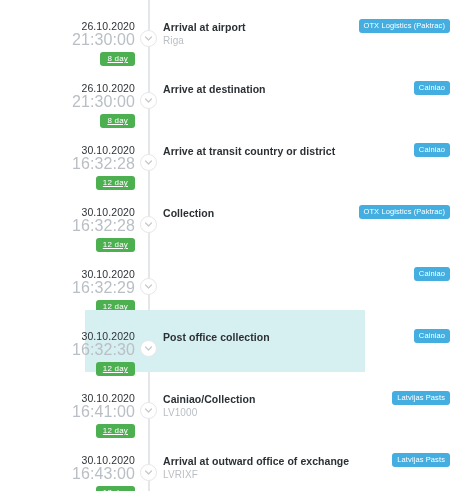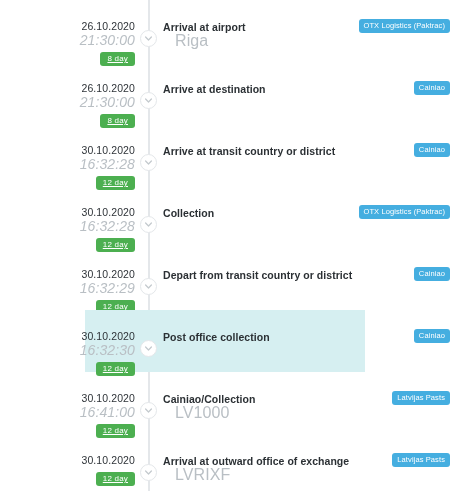--- a/index.html
+++ b/index.html
@@ -60,26 +60,25 @@
 
   .date {
     font-size: 10.5px;
     color: #2e3338;
     line-height: 13px;
     letter-spacing: .1px;
     white-space: nowrap;
   }
 
   .time {
-    font-size: 14px;
+    font-size: 16px;
     color: #b9bfc4;
     line-height: 14px;
     letter-spacing: .1px;
     white-space: nowrap;
-    font-style: italic;
   }
 
   .daybadge {
     display: inline-block;
     margin-top: 2px;
     padding: 2px 7px 3px 7px;
     border-radius: 3px;
     background: #4caf50;
     color: #ffffff;
     font-size: 8px;
@@ -120,27 +119,26 @@
   .title {
     font-size: 10.5px;
     font-weight: bold;
     color: #2b3034;
     line-height: 14px;
     letter-spacing: .05px;
     white-space: nowrap;
   }
 
   .sub {
-    font-size: 16px;
+    font-size: 10px;
     color: #b9bfc4;
     line-height: 14px;
     letter-spacing: .1px;
     white-space: nowrap;
     min-height: 14px;
-    margin-left: 12px;
   }
 
   .carrier {
     position: absolute;
     right: 0;
     top: 19px;
     padding: 2px 5px 3px 5px;
     border-radius: 3px;
     background: #45aee0;
     color: #ffffff;
@@ -228,21 +226,20 @@
           <div class="date">30.10.2020</div>
           <div class="time">16:32:29</div>
           <div><span class="daybadge">12 day</span></div>
         </div>
         <div class="node">
           <svg width="7" height="5" viewBox="0 0 7 5">
             <path d="M0.6 1 L3.5 4 L6.4 1" fill="none" stroke="#c3c9cd" stroke-width="1.2" stroke-linecap="round" stroke-linejoin="round"></path>
           </svg>
         </div>
         <div class="content">
-          <div class="title">Depart from transit country or district</div>
           <div class="sub"></div>
           <span class="carrier">Cainiao</span>
         </div>
       </div>
       <div class="row highlight">
         <div class="row-bg"></div>
         <div class="datecol">
           <div class="date">30.10.2020</div>
           <div class="time">16:32:30</div>
           <div><span class="daybadge">12 day</span></div>
@@ -271,20 +268,21 @@
         </div>
         <div class="content">
           <div class="title">Cainiao/Collection</div>
           <div class="sub">LV1000</div>
           <span class="carrier">Latvijas Pasts</span>
         </div>
       </div>
       <div class="row">
         <div class="datecol">
           <div class="date">30.10.2020</div>
+          <div class="time">16:43:00</div>
           <div><span class="daybadge">12 day</span></div>
         </div>
         <div class="node">
           <svg width="7" height="5" viewBox="0 0 7 5">
             <path d="M0.6 1 L3.5 4 L6.4 1" fill="none" stroke="#c3c9cd" stroke-width="1.2" stroke-linecap="round" stroke-linejoin="round"></path>
           </svg>
         </div>
         <div class="content">
           <div class="title">Arrival at outward office of exchange</div>
           <div class="sub">LVRIXF</div>

